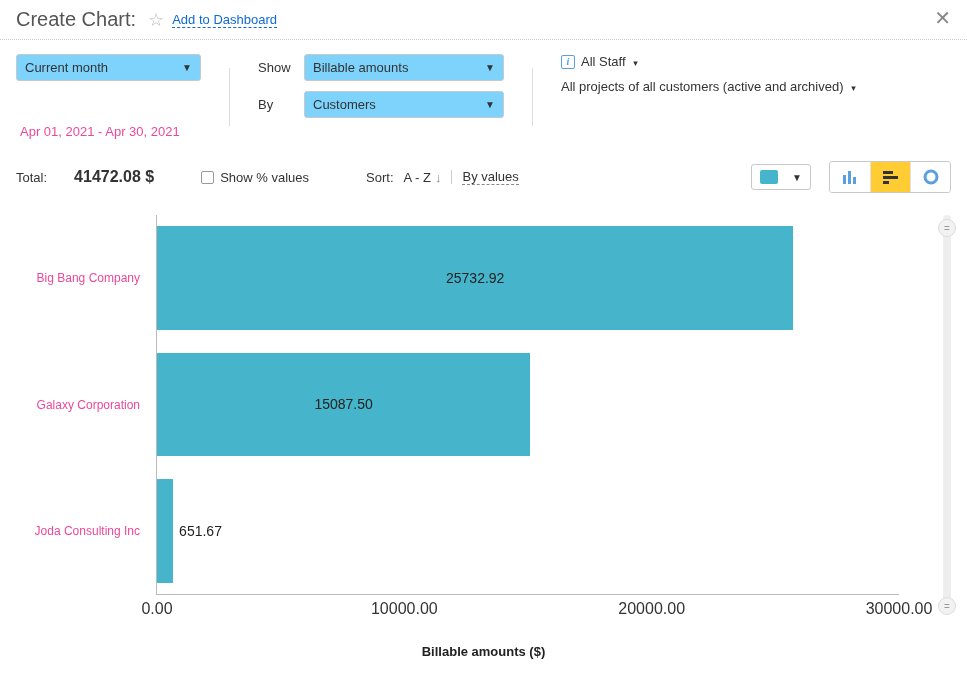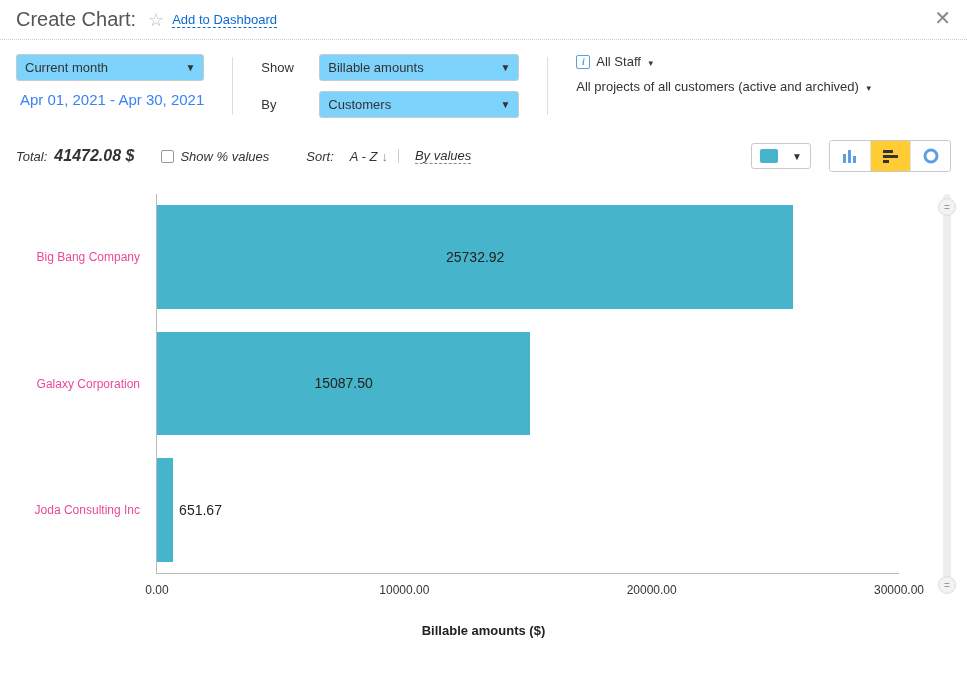--- a/index.html
+++ b/index.html
@@ -68,48 +68,47 @@
     border: 1px solid #c9c9c9;
     border-radius: 3px;
     padding: 5px 8px;
     background: #7dd3fc;
     font-size: 13px;
     cursor: pointer;
     min-width: 185px;
   }
   .select.small { min-width: 200px; }
   .caret { font-size: 10px; color: #333; margin-left: 8px; }
-  .date-range { font-size: 15px; color: #3b82f6; padding-left: 4px; }
-
-  .kv-row { display: flex; align-items: center; gap: 12px; }
+  .date-range { font-size: 13px; color: #ec4899; padding-left: 4px; margin-top: 33px; }
+
+  .kv-row { display: flex; align-items: center; }
   .kv-row .lbl { width: 46px; color: #333; }
 
   .scope-row { display: flex; align-items: center; gap: 6px; font-size: 13px; }
   .info-icon {
     display: inline-flex; align-items: center; justify-content: center;
     width: 14px; height: 14px; border: 1px solid #5aa0e0; color: #5aa0e0;
     font-size: 10px; font-weight: bold; font-family: serif; font-style: italic;
     border-radius: 2px;
   }
   .scope-link { color: #333; cursor: pointer; }
   .tiny-caret { font-size: 9px; margin-left: 4px; color:#333; }
 
   .summary {
     display: flex;
     align-items: center;
     padding: 8px 16px 6px;
-    gap: 7px;
-    font-style: italic;
+    gap: 27px;
   }
   .total-label { color: #333; }
   .total-value { font-weight: bold; font-size: 16px; }
   .chk { display: inline-flex; align-items: center; gap: 6px; margin-left: 20px; cursor: pointer;}
   .chk-box { width: 13px; height: 13px; border: 1px solid #999; border-radius: 2px; background:#fff;}
   .sort-group { display: inline-flex; align-items: center; gap: 10px; margin-left: 30px; }
-  .sort-opt { color: #333; display: inline-flex; align-items:center; gap:4px; cursor:pointer;margin-left:6px;}
+  .sort-opt { color: #333; display: inline-flex; align-items:center; gap:4px; cursor:pointer;}
   .sort-sep { width:1px; height: 14px; background:#ccc; }
   .sort-underline { border-bottom: 1px dashed #888; }
 
   .right-tools {
     margin-left: auto;
     display: flex;
     align-items: center;
     gap: 18px;
   }
   .color-btn {
@@ -159,21 +158,21 @@
     position:absolute; left:0; top:0; height:100%;
     background:#46b4ca;
   }
   .bar-label {
     position:absolute; top:50%; transform:translateY(-50%);
     font-size:14px; color:#222;
   }
   .bar-label.inside { color:#222; }
   .xtick {
     position:absolute; bottom:-24px; transform:translateX(-50%);
-    font-size:12px; color:#333;
+    font-size:16px; color:#333;
   }
   .xaxis-title {
     position:absolute; left:50%; bottom:6px; transform:translateX(-50%);
     font-size:13px; font-weight:bold; color:#222;
   }
 </style>
 </head>
 <body>
 
 <div class="header">

